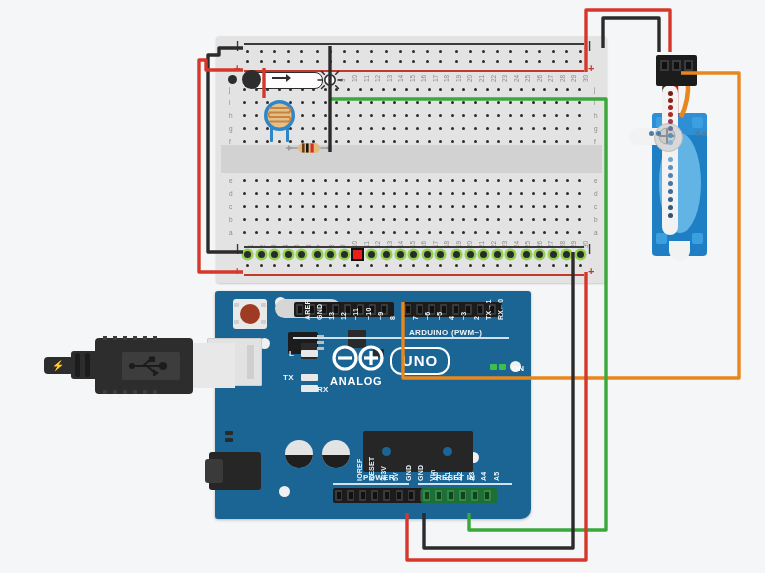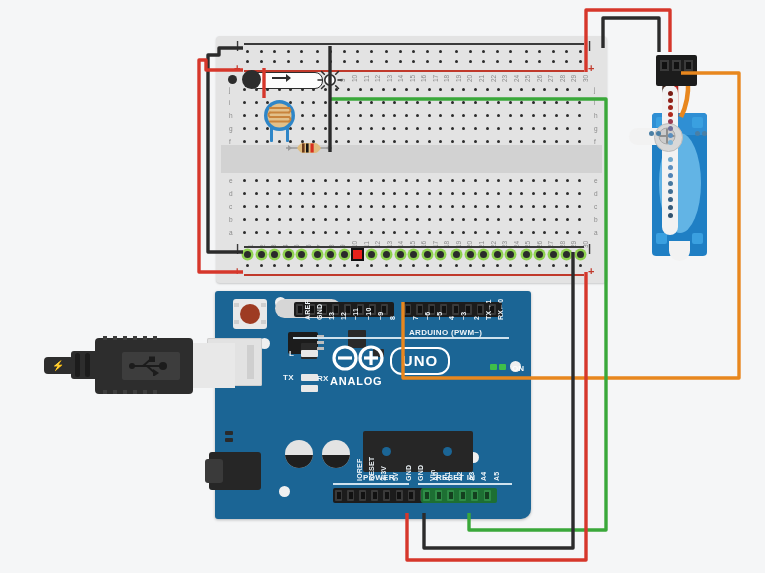--- a/index.html
+++ b/index.html
@@ -738,21 +738,21 @@
       <rect x="40.4" y="8" width="3.2" height="14" fill="#ffffff"></rect>
     </svg>
     <div class="logo-uno">UNO</div>
     <div class="ard-word">ANALOG</div>
 
     <div class="led" style="left:86px;top:59px;width:17px;height:7px;"></div>
     <div class="led" style="left:86px;top:83px;width:17px;height:7px;"></div>
     <div class="led" style="left:86px;top:94px;width:17px;height:7px;"></div>
     <div class="hlabel" style="left:74px;top:58px;">L</div>
     <div class="hlabel" style="left:68px;top:82px;">TX</div>
-    <div class="hlabel" style="left:68px;top:83px;padding-left:34px;">RX</div>
+    <div class="hlabel" style="left:68px;top:94px;padding-left:34px;">RX</div>
     <div class="led green" style="left:275px;top:73px;"></div>
     <div class="led green" style="left:284px;top:73px;"></div>
     <div class="on-word">ON</div>
 
     <div class="wline" style="left:78px;top:46px;width:216px;"></div>
     <div class="wline" style="left:118px;top:192px;width:76px;"></div>
     <div class="wline" style="left:203px;top:192px;width:94px;"></div>
 
     <div id="ard-build">
         <div class="hdr" style="left: 79px; top: 11px; width: 99.8px; height: 15px;">

